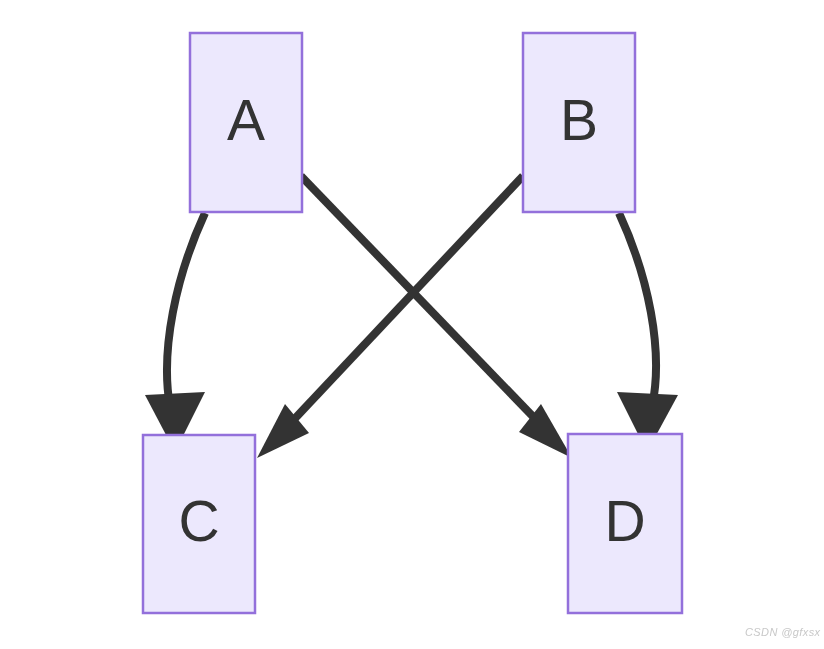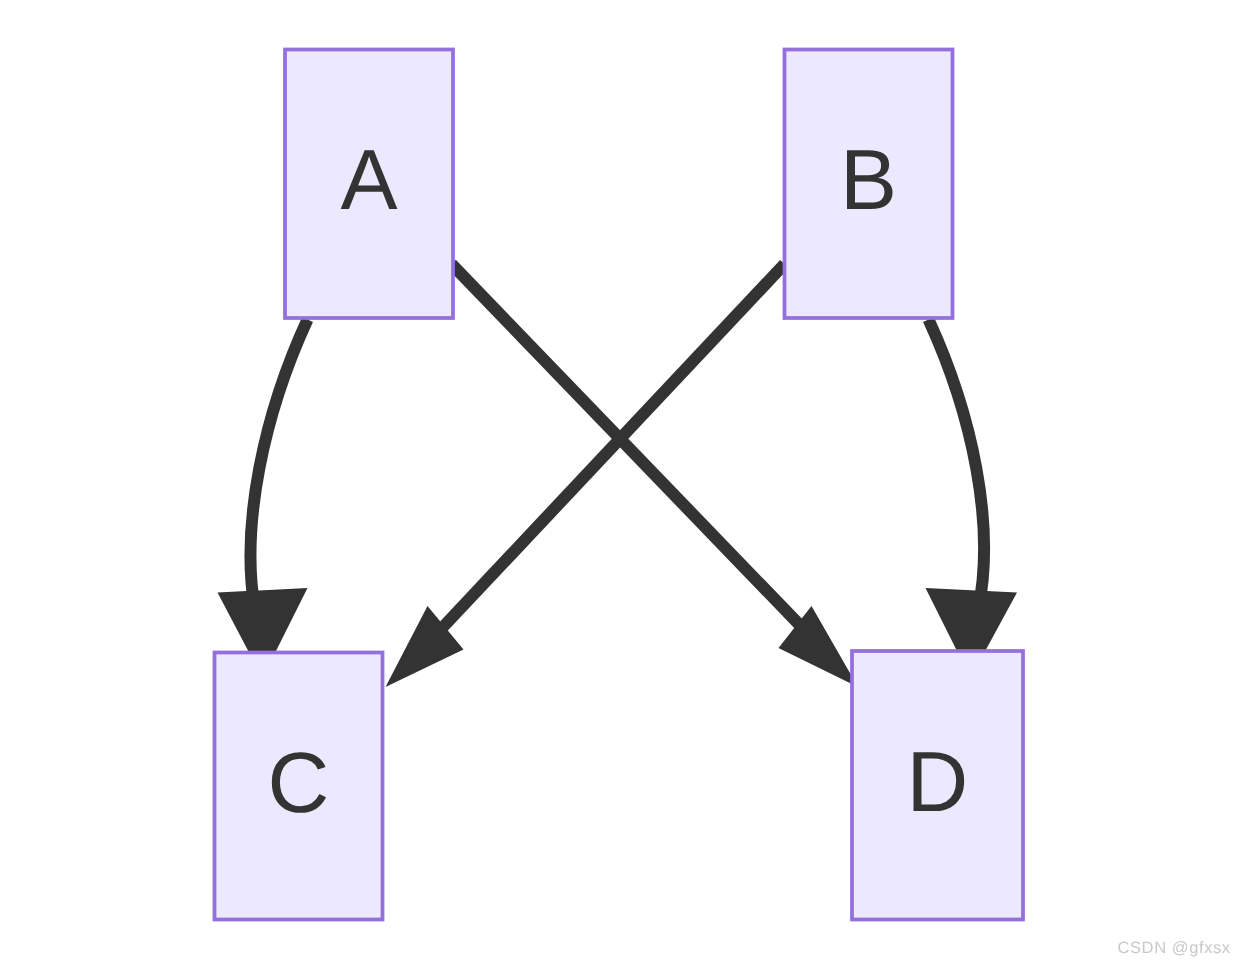--- a/index.html
+++ b/index.html
@@ -46,20 +46,21 @@
     stroke: none;
   }
   .watermark-text {
     position: absolute;
     font-family: "Liberation Sans", sans-serif;
     font-size: 11px;
     letter-spacing: 0.4px;
     color: #c8c8c8;
     white-space: nowrap;
     user-select: none;
+    font-style: italic;
   }
 </style>
 </head>
 <body>
 
 <div id="canvas" style="width: 824px; height: 649px; background: rgb(255, 255, 255);">
 
   <svg id="diagram-svg" viewBox="0 0 824 649" xmlns="http://www.w3.org/2000/svg">
 
     <g>

